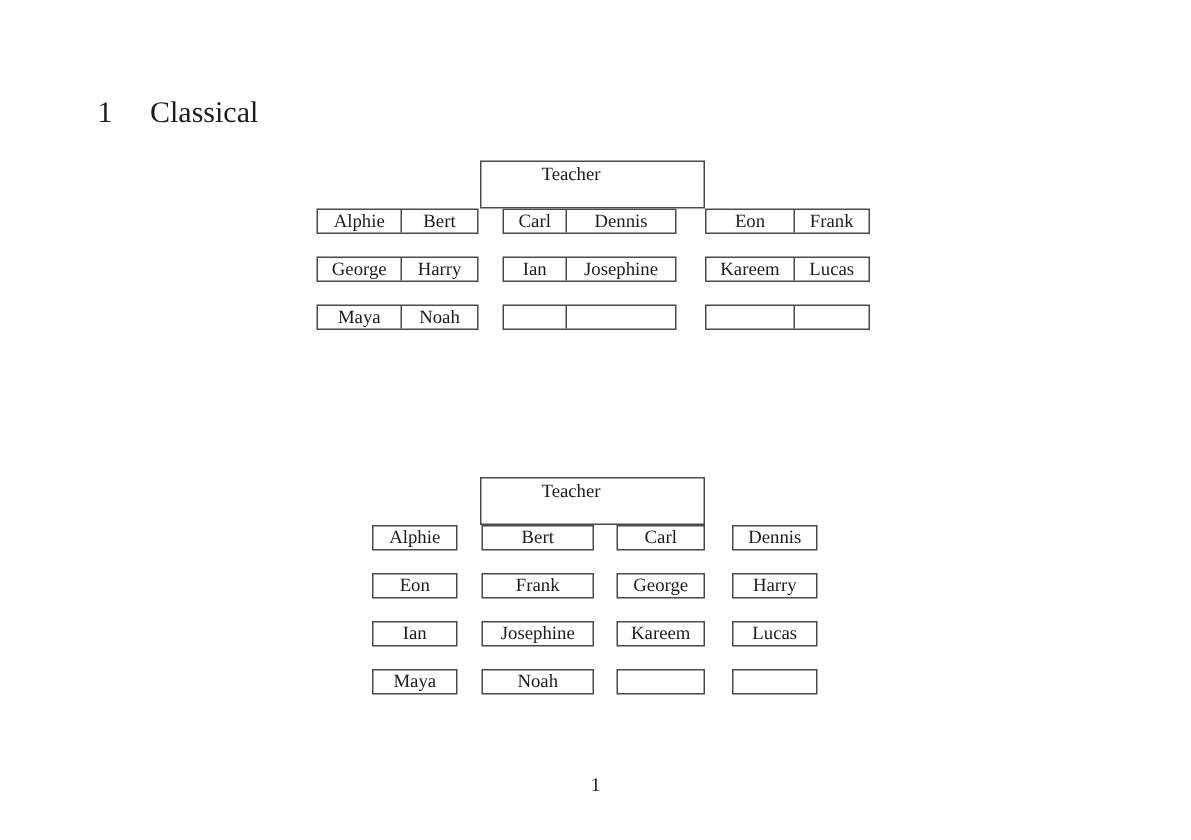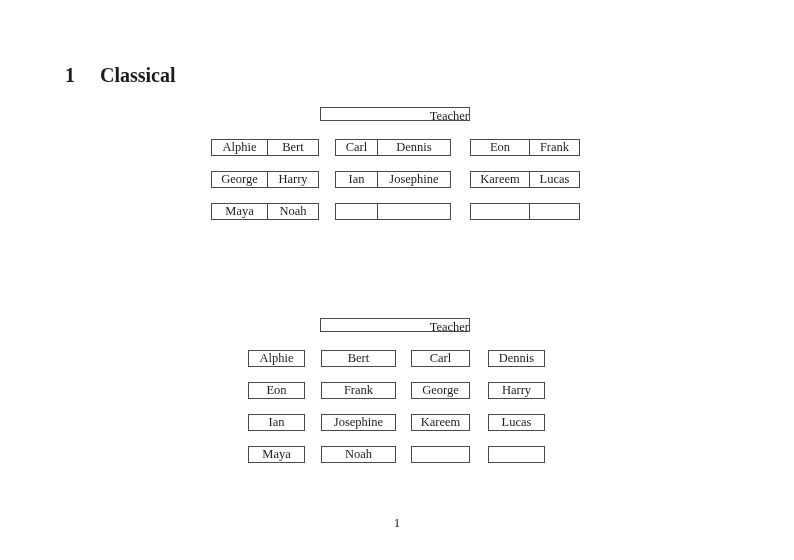--- a/index.html
+++ b/index.html
@@ -16,37 +16,38 @@
     position: relative;
     width: 794px;
     height: 560px;
     background: var(--bg);
     color: var(--text);
     overflow: hidden;
   }
   .sec-heading {
     position: absolute;
     left: 65px;
-    font-weight: bold;
+    font-weight: normal;
     font-size: 20px;
     line-height: 24px;
     color: var(--text);
     white-space: nowrap;
   }
   .sec-num { display: inline-block; min-width: 35px; }
   .tbox {
     position: absolute;
     box-sizing: border-box;
     width: 150px;
-    height: 14px;
+    height: 32px;
     border: 1px solid var(--line);
-    text-align: right;
+    text-align: left;
     font-size: 12.5px;
     line-height: 16px;
     background: var(--bg);
+    padding-left: 40px;
   }
   
   .desk {
     position: absolute;
     display: flex;
     box-sizing: border-box;
     height: 17px;
     border: 1px solid var(--line);
     background: var(--bg);
   }

